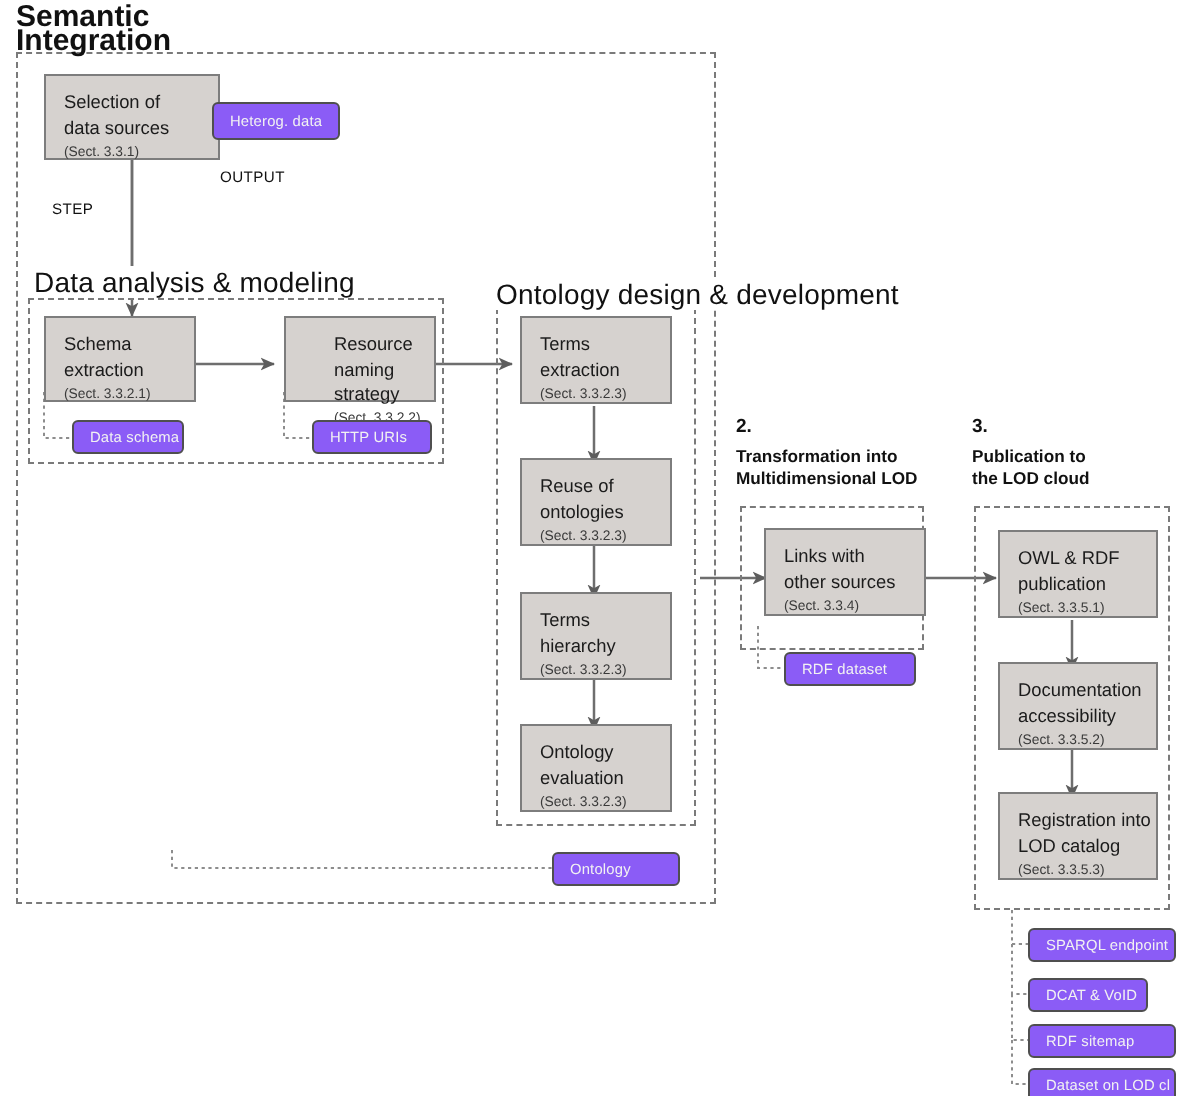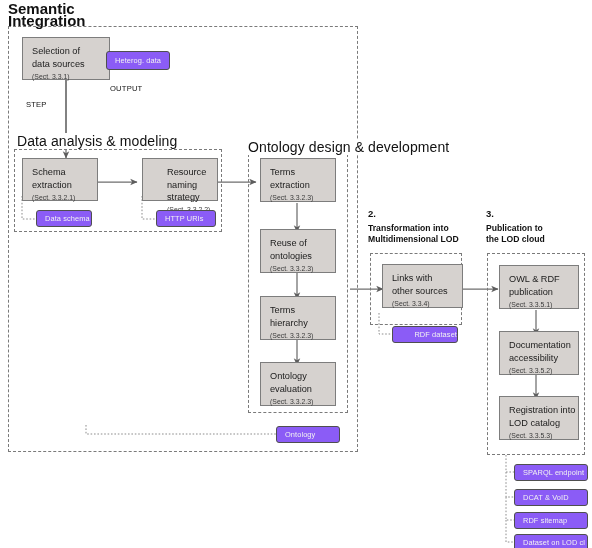--- a/index.html
+++ b/index.html
@@ -214,29 +214,29 @@
   </div>
 
   <div class="out" style="left:156px;top:210px;width:60px;height:17px;">
     <span>HTTP URIs</span>
   </div>
 
   <div class="out" style="left:276px;top:426px;width:64px;height:17px;">
     <span>Ontology</span>
   </div>
 
-  <div class="out" style="left:392px;top:326px;width:66px;height:17px;justify-content:flex-end;">
+  <div class="out" style="left:392px;top:326px;width:66px;height:17px;">
     <span>RDF dataset</span>
   </div>
 
   <div class="out" style="left:514px;top:464px;width:74px;height:17px;">
     <span>SPARQL endpoint</span>
   </div>
 
-  <div class="out" style="left:514px;top:489px;width:74px;height:17px;">
+  <div class="out" style="left:514px;top:489px;width:60px;height:17px;">
     <span>DCAT &amp; VoID</span>
   </div>
 
   <div class="out" style="left:514px;top:512px;width:74px;height:17px;">
     <span>RDF sitemap</span>
   </div>
 
   <div class="out" style="left:514px;top:534px;width:74px;height:17px;">
     <span>Dataset on LOD cl</span>
   </div>

